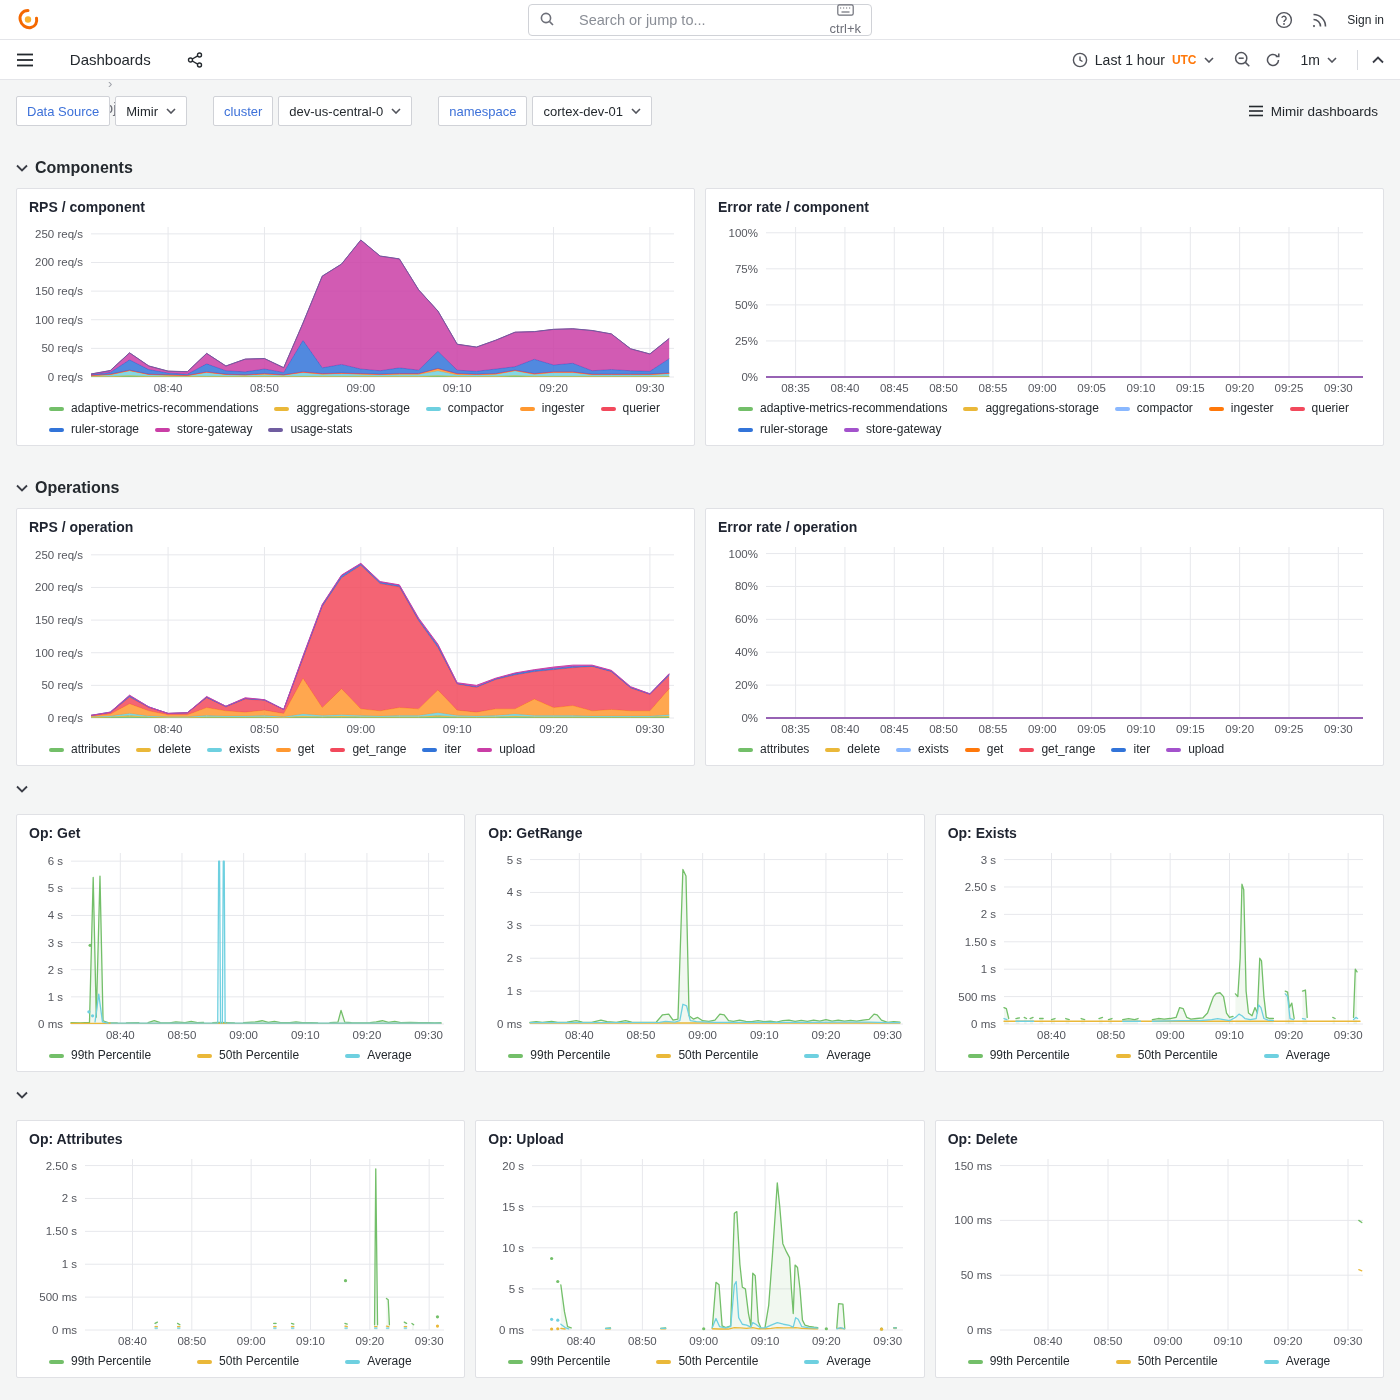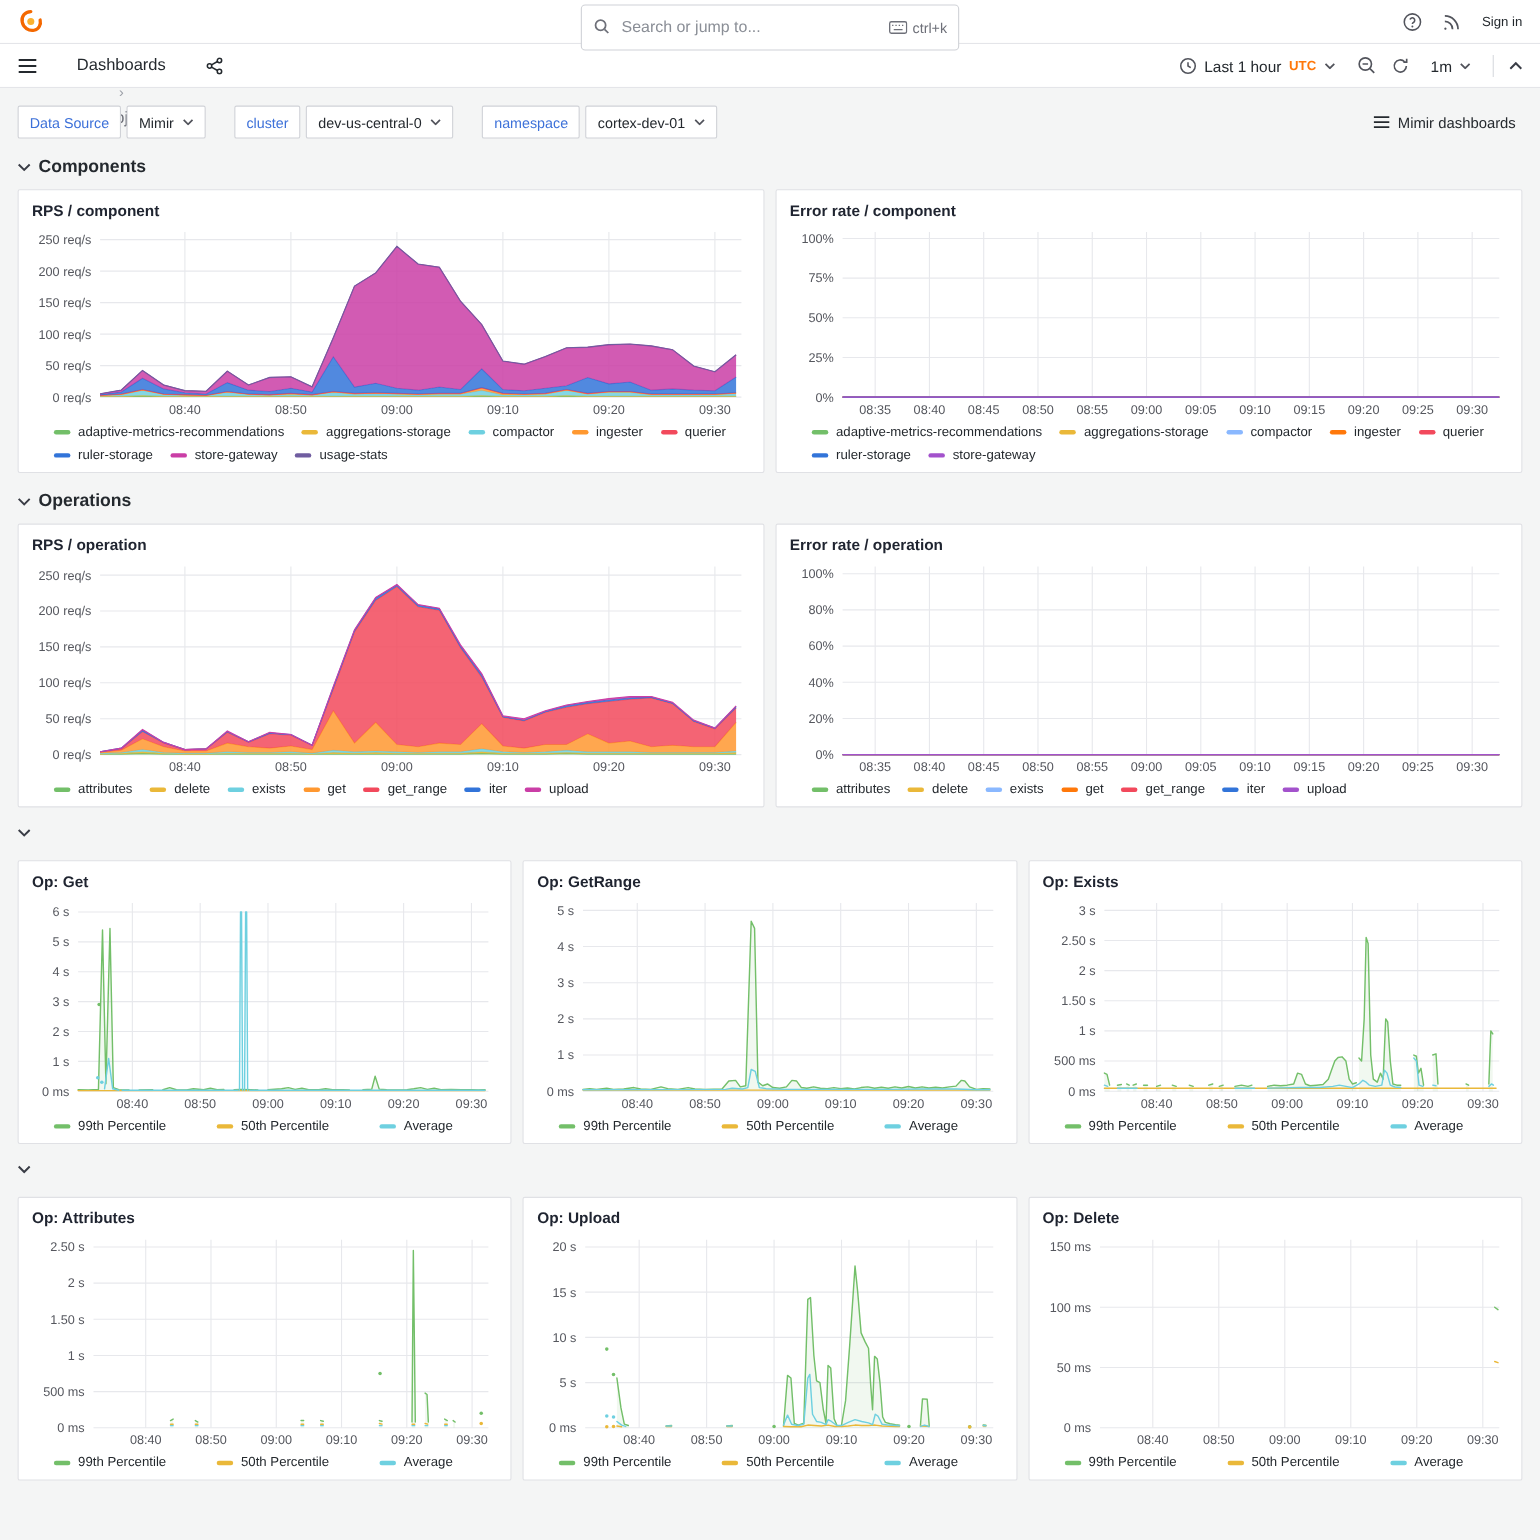--- a/index.html
+++ b/index.html
@@ -14,30 +14,30 @@
 
   
   .topnav {
     position:relative; height:40px; background:#FFFFFF;
     border-bottom:1px solid #E4E5E9;
     display:flex; align-items:center; padding:0 16px;
   }
   .logo { width:26px; height:26px; display:flex; align-items:center; }
   .searchbox {
     position:absolute; left:50%; top:4px; transform:translateX(-50%);
-    width:344px; height:42px; background:#FFFFFF;
+    width:344px; height:32px; background:#FFFFFF;
     border:1px solid #D0D2D7; border-radius:4px;
-    display:flex; align-items:center; padding:0 10px; gap:8px;
+    display:flex; align-items:center; padding:0 10px; gap:22px;
   }
   .searchbox input {
     flex:1; border:none; outline:none; font-size:14.5px;
     font-family:inherit; color:#24292E; background:transparent; min-width:0;
   }
   .searchbox input::placeholder { color:#8A8E96; }
-  .kbd-hint { display:flex; align-items:center; gap:5px; color:#6E7079; font-size:13px; white-space:nowrap; }
+  .kbd-hint { display:flex; align-items:center; gap:5px; color:#6E7079; font-size:13px; white-space:nowrap;flex-direction:column; }
   .nav-right { margin-left:auto; display:flex; align-items:center; gap:18px; }
   .icon-btn { display:flex; align-items:center; justify-content:center; cursor:pointer; color:#52545C; background:none; border:none; padding:0; }
   .signin { font-size:12px; color:#24292E; cursor:pointer; }
 
   
   .toolbar {
     height:40px; background:#FFFFFF; border-bottom:1px solid #E4E5E9;
     display:flex; align-items:center; padding:0 16px; gap:10px;
   }
   .breadcrumb { display:flex; align-items:center; gap:8px; font-size:15px;flex-direction:column; }
@@ -56,21 +56,21 @@
   .chip-label, .chip-value {
     height:30px; display:flex; align-items:center; background:#FFFFFF;
     border:1px solid #D0D2D7; border-radius:2px; padding:0 10px; font-size:13px;
     cursor:pointer;
   }
   .chip-label { color:#3D71D9; }
   .chip-value { color:#24292E; gap:8px; }
   .link-btn { margin-left:auto; display:flex; align-items:center; gap:7px; font-size:13.5px; color:#24292E; cursor:pointer; background:none; border:none; font-family:inherit; }
 
   .section-header {
-    margin:14px 0 8px; height:24px; display:flex; align-items:center; gap:7px;
+    margin:30px 0 8px; height:24px; display:flex; align-items:center; gap:7px;
     font-size:16px; font-weight:700; color:#24292E; cursor:pointer;
   }
   .section-header.bare { margin:12px 0 14px; height:22px; font-weight:400; }
   .chev { color:#3A3D46; display:flex; }
 
   .row { display:grid; gap:10px; }
   .row-2 { grid-template-columns:1fr 1fr; }
   .row-3 { grid-template-columns:1fr 1fr 1fr; }
 
   .panel {

